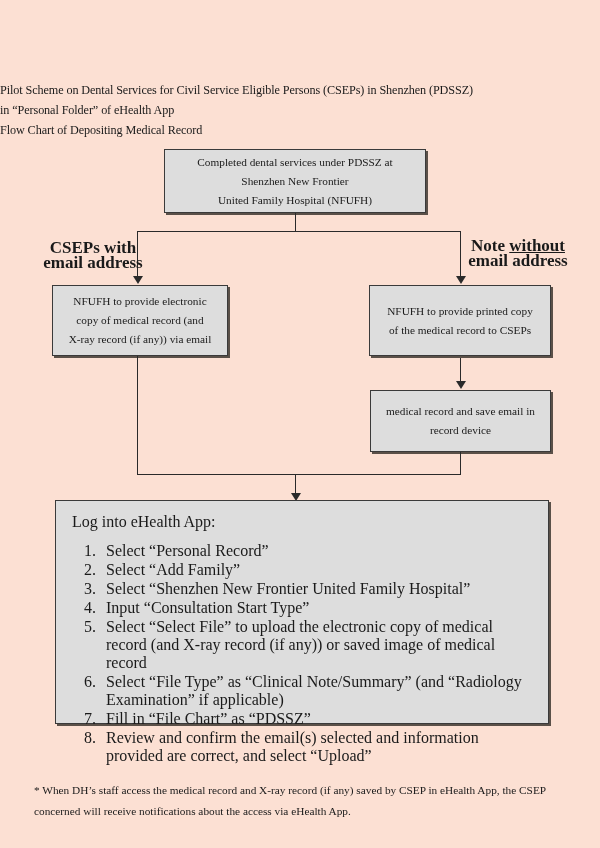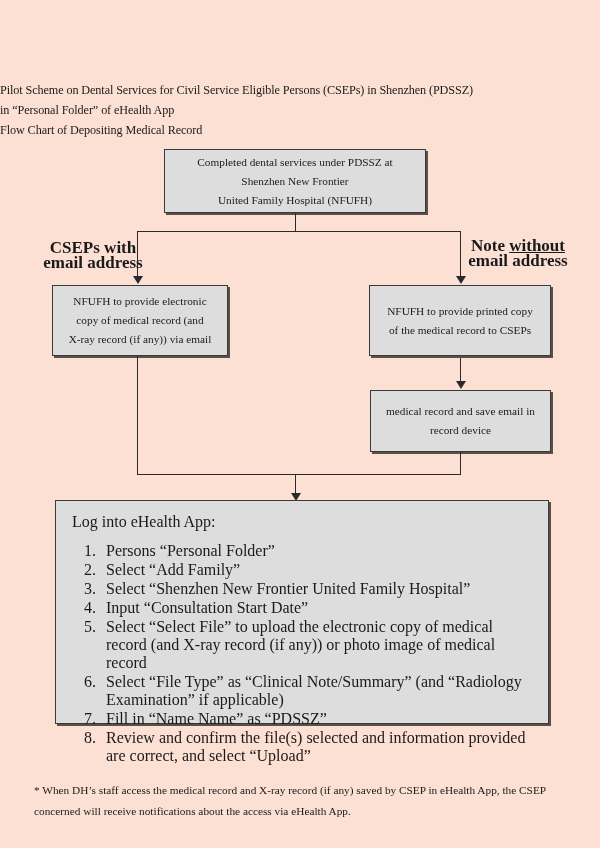--- a/index.html
+++ b/index.html
@@ -174,26 +174,26 @@
 
   <div class="vline" style="left:137px;   top:356px; height:119px;"></div>
   <div class="vline" style="left:459.5px; top:452px; height:23px;"></div>
   <div class="hline" style="left:137px;   top:474px; width:324px;"></div>
   <div class="vline" style="left:294.5px; top:474px; height:20px;"></div>
   <div class="arrow" style="left:290.5px; top:493px;"></div>
 
   <div id="box-steps">
     <div class="heading">Log into eHealth App:</div>
     <ol class="steps">
-      <li>Persons “Personal Folder”</li>
+      <li>Select “Personal Record”</li>
       <li>Select “Add Family”</li>
       <li>Select “Shenzhen New Frontier United Family Hospital”</li>
-      <li>Input “Consultation Start Date”</li>
-      <li>Select “Select File” to upload the electronic copy of medical record (and X-ray record (if any)) or photo image of medical record</li>
+      <li>Input “Consultation Start Type”</li>
+      <li>Select “Select File” to upload the electronic copy of medical record (and X-ray record (if any)) or saved image of medical record</li>
       <li>Select “File Type” as “Clinical Note/Summary” (and “Radiology Examination” if applicable)</li>
-      <li>Fill in “Name Name” as “PDSSZ”</li>
-      <li>Review and confirm the file(s) selected and information provided are correct, and select “Upload”</li>
+      <li>Fill in “File Chart” as “PDSSZ”</li>
+      <li>Review and confirm the email(s) selected and information provided are correct, and select “Upload”</li>
     </ol>
   </div>
 
   <div class="footnote">* When DH’s staff access the medical record and X-ray record (if any) saved by CSEP in eHealth App, the CSEP concerned will receive notifications about the access via eHealth App.</div>
 
 </div>
 
 </body></html>

